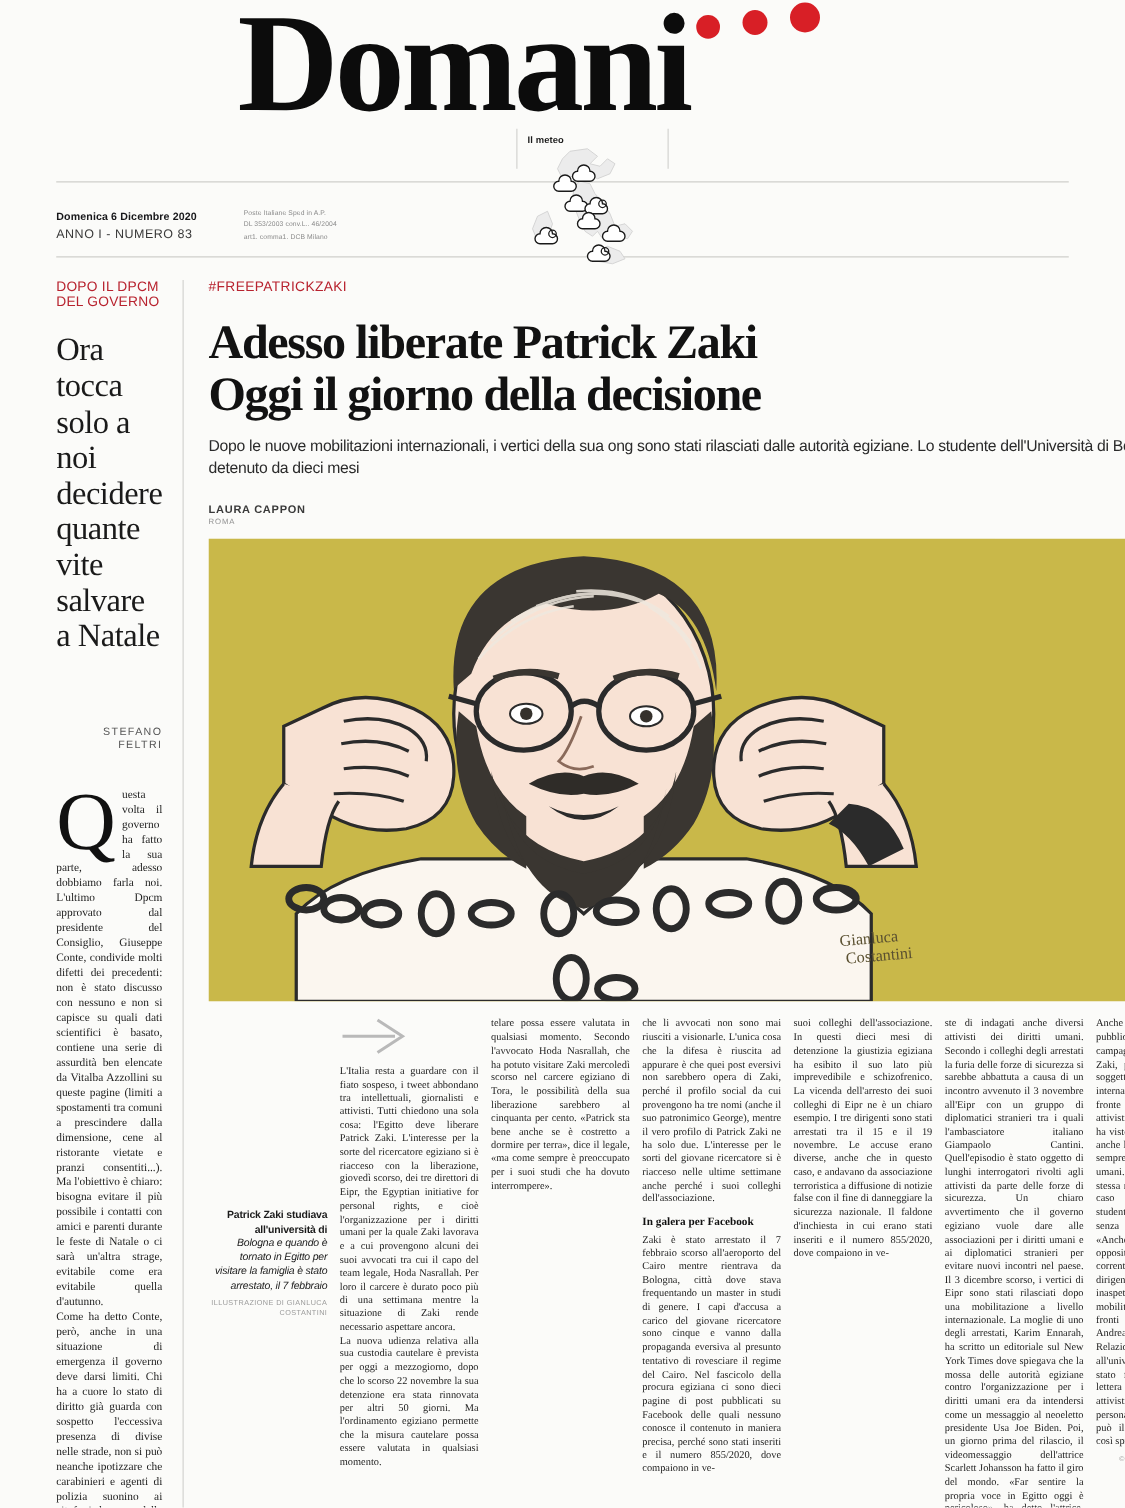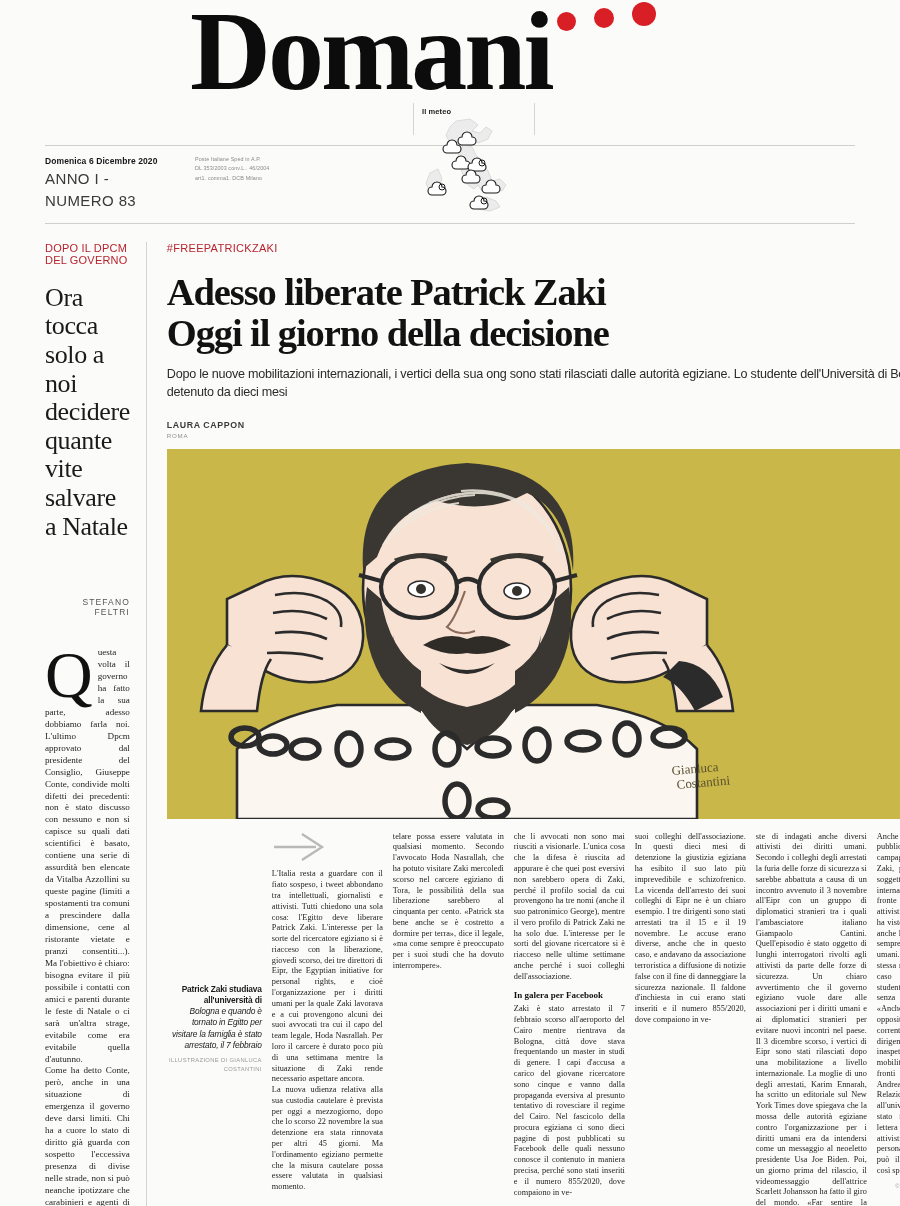--- a/index.html
+++ b/index.html
@@ -39,24 +39,24 @@
   .fai-box { width:160px; margin-left:20px; padding-top:3px; text-align:center; }
   .fai-rule { height:4px; background:#e0752a; width:100%; }
   .fai-mid { display:flex; align-items:center; justify-content:center; gap:6px; height:64px; }
   .fai-mark { width:40px; height:40px; }
   .fai-txt { font-family:"Liberation Sans", sans-serif; font-size:37px; color:#3d6b3d; letter-spacing:-1px; line-height:1; }
   .fai-url { font-family:"Liberation Sans", sans-serif; font-size:9.5px; font-weight:700; color:#3d6b3d; letter-spacing:-0.2px; margin:2px 0 9px; }
 
   
   .hr-thin { border-top:1px solid #cfcfcb; margin-top:10px; }
   .datebar { display:flex; padding:9px 0 10px; font-family:"Liberation Sans", sans-serif; }
-  .db-col { padding-right:18px; }
+  .db-col { padding-right:18px;margin-top:12px; }
   .db-col.sep { border-left:1px solid #cfcfcb; padding-left:18px; }
   .db-l1 { font-size:8.5px; font-weight:700; color:#17171a; letter-spacing:0.1px; line-height:1.5; }
-  .db-l2 { font-size:15px; color:#3a3a3a; letter-spacing:0.4px; line-height:1.5; }
+  .db-l2 { font-size:10px; color:#3a3a3a; letter-spacing:0.4px; line-height:1.5; }
   .db-url { font-size:9.5px; font-weight:700; color:#17171a; letter-spacing:-0.2px; line-height:1.5; }
   .db-euro { font-size:9.5px; color:#3a3a3a; letter-spacing:0.3px; line-height:1.5; }
   .db-legal { font-size:5.4px; color:#8a8a8a; line-height:1.75; letter-spacing:0.1px; }
 
   
   .content { display:flex; }
   .col-left { width:185px; padding-right:16px; border-right:1px solid #d5d5d2; }
   .col-main { flex:1; padding-left:20px; }
 
   .kicker { font-family:"Liberation Sans", sans-serif; font-size:11px; font-weight:400; color:#b8232f; letter-spacing:0.3px; text-transform:uppercase; margin-bottom:18px; }
@@ -282,21 +282,21 @@
           <div class="cap-i">Bologna e quando è tornato in Egitto per visitare la famiglia è stato arrestato, il 7 febbraio</div>
           <div class="cap-cred">ILLUSTRAZIONE DI GIANLUCA COSTANTINI</div>
         </div>
 
         <div class="art-col">
           <svg class="arrow" viewBox="0 0 54 30">
             <path d="M2 15 L44 15" stroke="#b9b9b9" stroke-width="2.4"></path>
             <path d="M30 2 L50 15 L30 28" stroke="#b9b9b9" stroke-width="2.4" fill="none"></path>
           </svg>
           <p>L'Italia resta a guardare con il fiato sospeso, i tweet abbondano tra intellettuali, giornalisti e attivisti. Tutti chiedono una sola cosa: l'Egitto deve liberare Patrick Zaki. L'interesse per la sorte del ricercatore egiziano si è riacceso con la liberazione, giovedì scorso, dei tre direttori di Eipr, the Egyptian initiative for personal rights, e cioè l'organizzazione per i diritti umani per la quale Zaki lavorava e a cui provengono alcuni dei suoi avvocati tra cui il capo del team legale, Hoda Nasrallah. Per loro il carcere è durato poco più di una settimana mentre la situazione di Zaki rende necessario aspettare ancora.</p>
-          <p>La nuova udienza relativa alla sua custodia cautelare è prevista per oggi a mezzogiorno, dopo che lo scorso 22 novembre la sua detenzione era stata rinnovata per altri 45 giorni. Ma l'ordinamento egiziano permette che la misura cautelare possa essere valutata in qualsiasi momento.</p>
+          <p>La nuova udienza relativa alla sua custodia cautelare è prevista per oggi a mezzogiorno, dopo che lo scorso 22 novembre la sua detenzione era stata rinnovata per altri 50 giorni. Ma l'ordinamento egiziano permette che la misura cautelare possa essere valutata in qualsiasi momento.</p>
         </div>
 
         <div class="art-col">
           <p>telare possa essere valutata in qualsiasi momento. Secondo l'avvocato Hoda Nasrallah, che ha potuto visitare Zaki mercoledì scorso nel carcere egiziano di Tora, le possibilità della sua liberazione sarebbero al cinquanta per cento. «Patrick sta bene anche se è costretto a dormire per terra», dice il legale, «ma come sempre è preoccupato per i suoi studi che ha dovuto interrompere».</p>
         </div>
 
         <div class="art-col">
           <p>che li avvocati non sono mai riusciti a visionarle. L'unica cosa che la difesa è riuscita ad appurare è che quei post eversivi non sarebbero opera di Zaki, perché il profilo social da cui provengono ha tre nomi (anche il suo patronimico George), mentre il vero profilo di Patrick Zaki ne ha solo due. L'interesse per le sorti del giovane ricercatore si è riacceso nelle ultime settimane anche perché i suoi colleghi dell'associazione.</p>
           <div class="sub-h">In galera per Facebook</div>
           <p>Zaki è stato arrestato il 7 febbraio scorso all'aeroporto del Cairo mentre rientrava da Bologna, città dove stava frequentando un master in studi di genere. I capi d'accusa a carico del giovane ricercatore sono cinque e vanno dalla propaganda eversiva al presunto tentativo di rovesciare il regime del Cairo. Nel fascicolo della procura egiziana ci sono dieci pagine di post pubblicati su Facebook delle quali nessuno conosce il contenuto in maniera precisa, perché sono stati inseriti e il numero 855/2020, dove compaiono in ve-</p>

